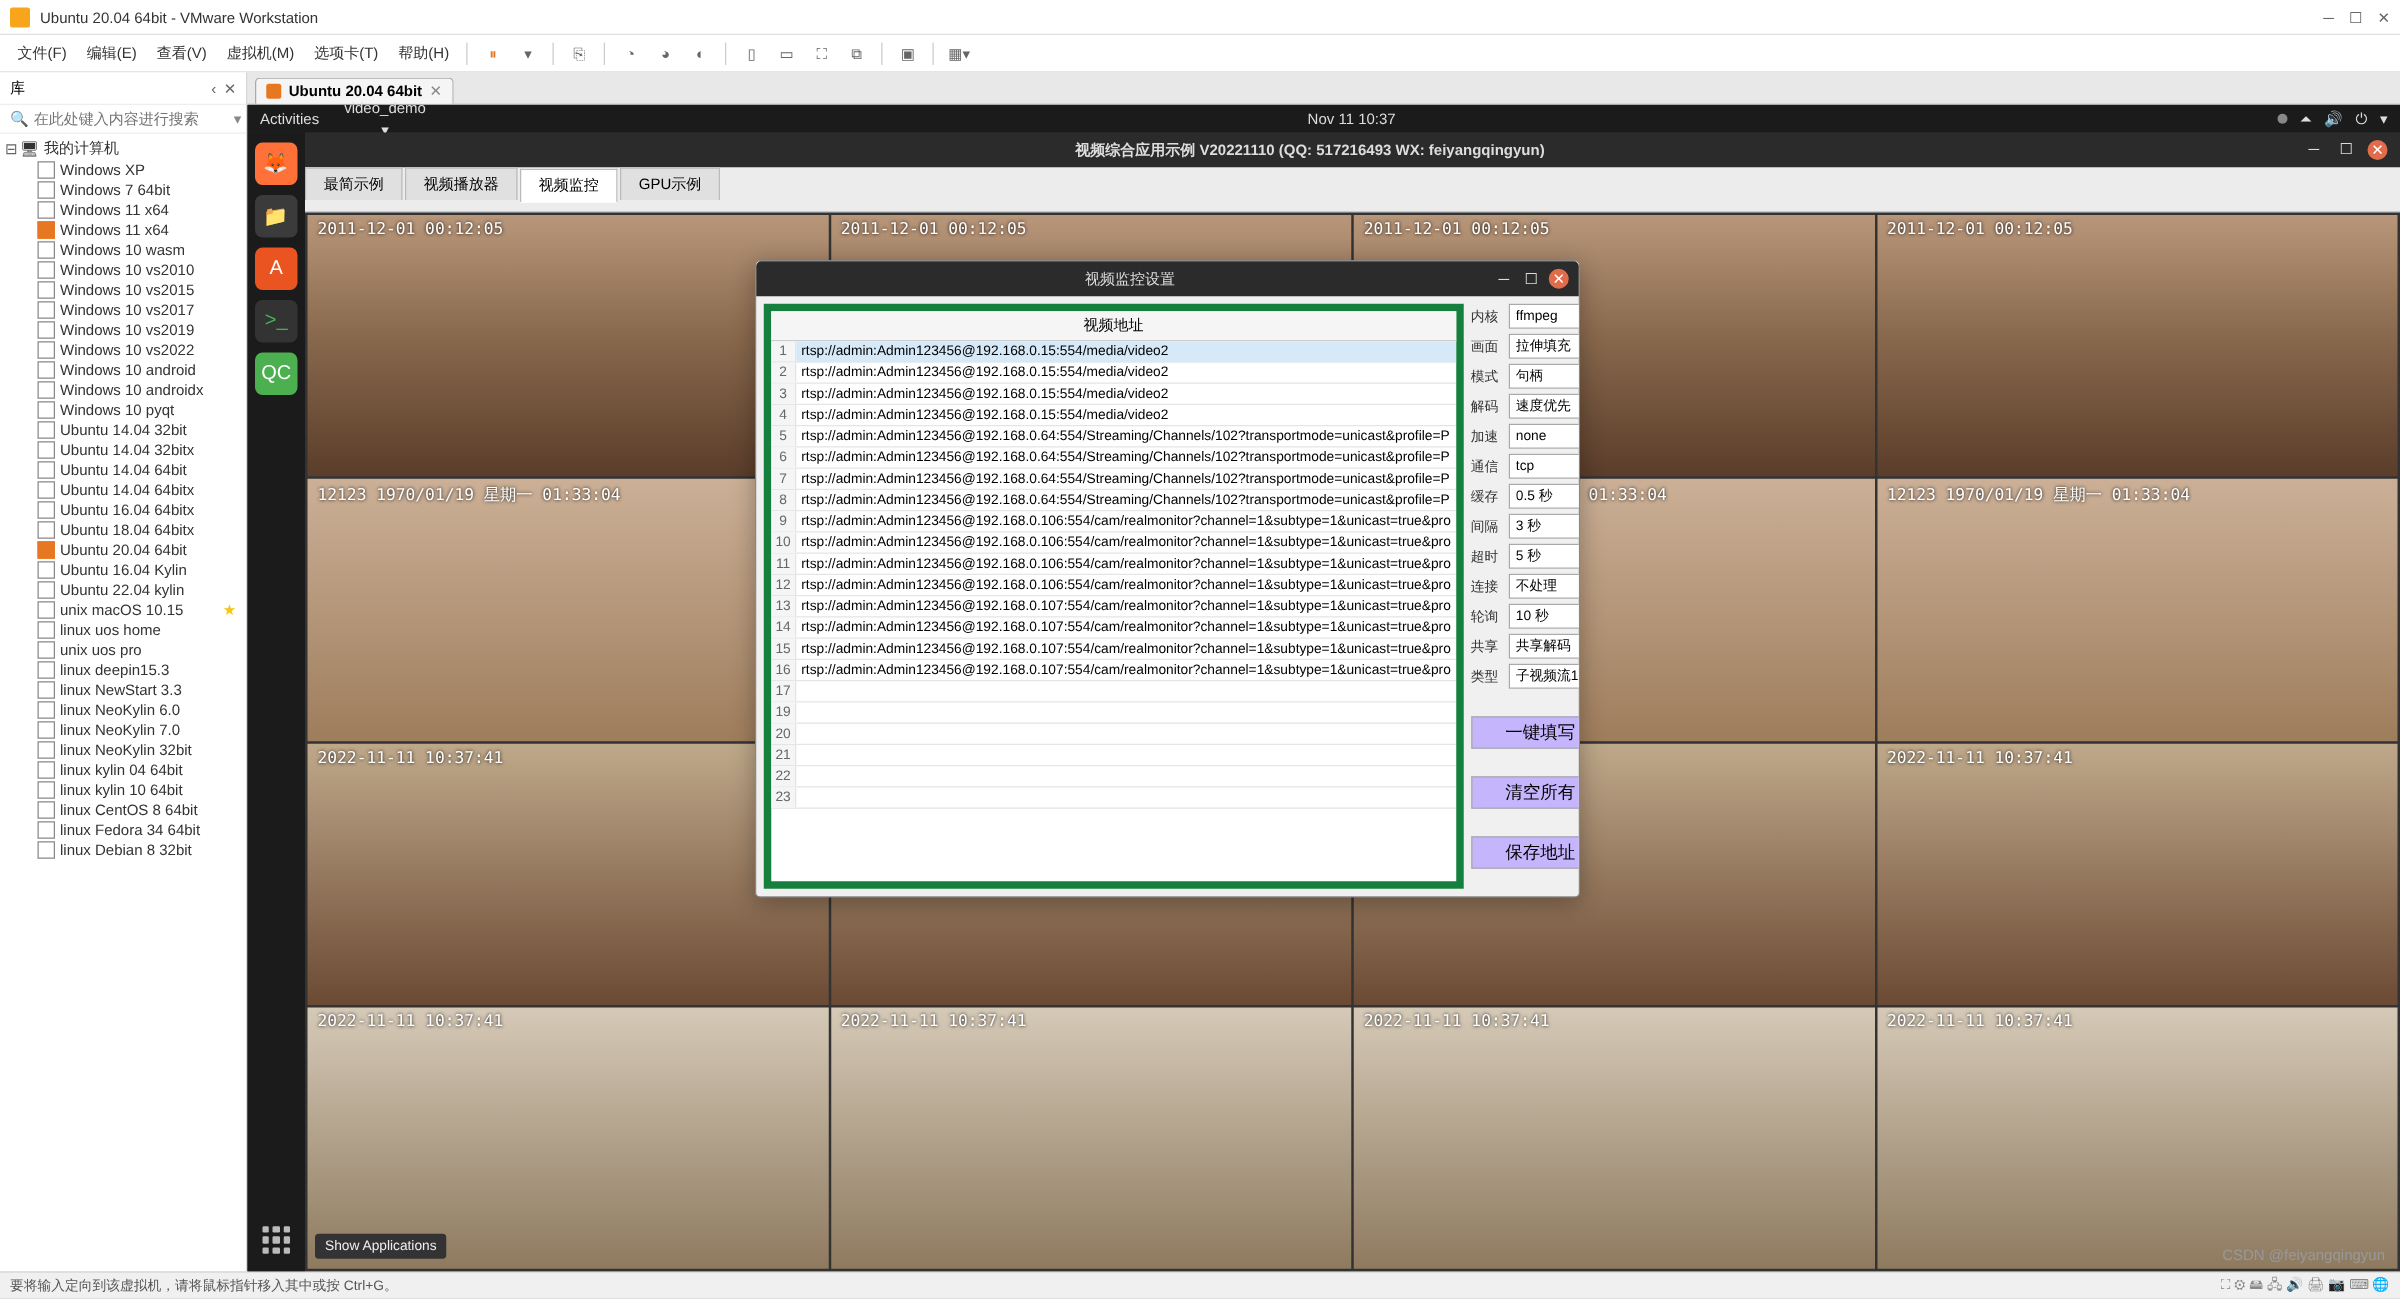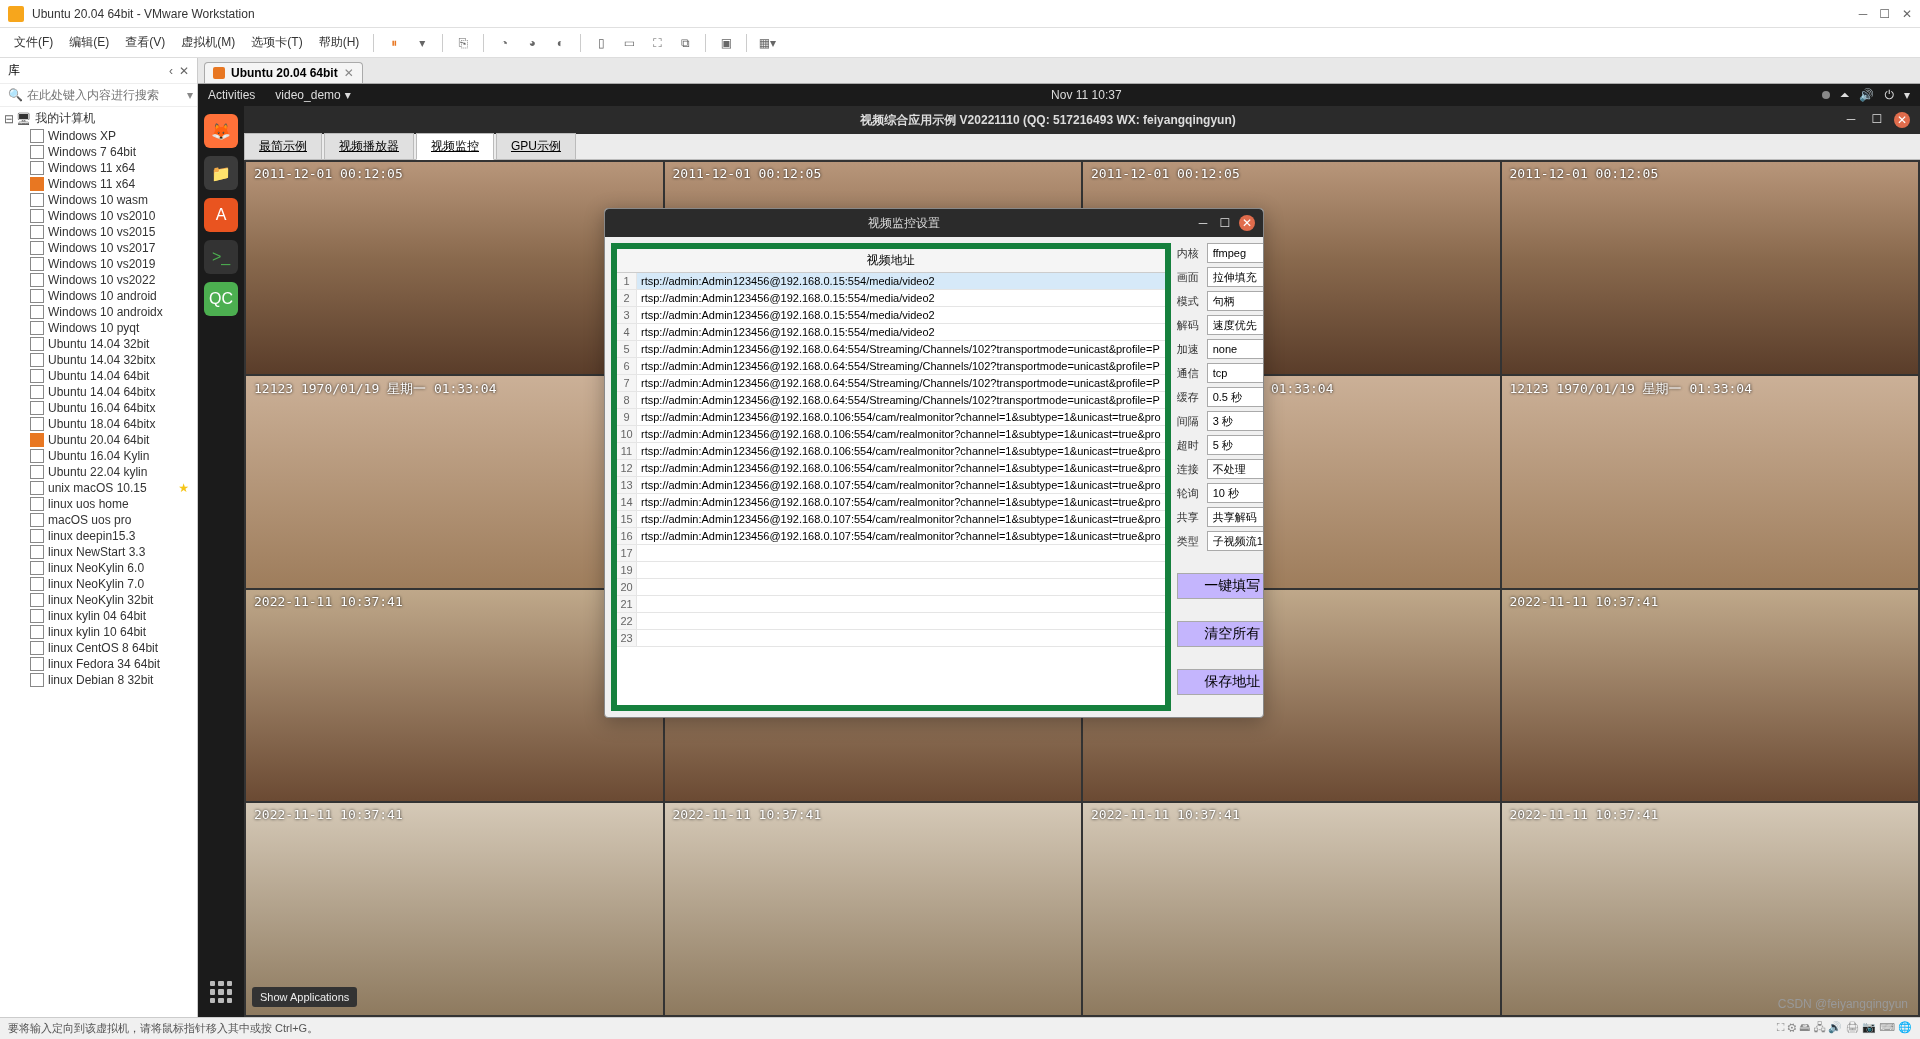--- a/index.html
+++ b/index.html
@@ -43,21 +43,21 @@
 .content { flex: 1; display: flex; flex-direction: column; background: #ddd; }
 .tab-strip { height: 26px; background: #e8e8e8; display: flex; align-items: flex-end; padding-left: 6px; border-bottom: 1px solid #aaa; }
 .vm-tab { display: flex; align-items: center; gap: 6px; background: #f5f5f5; border: 1px solid #aaa; border-bottom: none; padding: 3px 8px; border-radius: 4px 4px 0 0; font-size: 12px; }
 .vm-tab .tab-close { color: #888; cursor: pointer; }
 .vm-tab .tab-ico { width: 12px; height: 12px; background: #e87722; border-radius: 2px; }
 
 
 .guest { flex: 1; background: #2c2c2c; display: flex; flex-direction: column; position: relative; }
 .ubuntu-topbar { height: 22px; background: #1b1b1b; color: #ddd; display: flex; align-items: center; padding: 0 10px; font-size: 12px; }
 .ubuntu-topbar .left { display: flex; gap: 20px; align-items: center; }
-.ubuntu-topbar .ub-app { display: flex; align-items: center; gap: 4px; }
+.ubuntu-topbar .ub-app { display: flex; align-items: center; gap: 4px; flex-direction: column; }
 .ubuntu-topbar .center { flex: 1; text-align: center; }
 .ubuntu-topbar .right { display: flex; gap: 10px; align-items: center; }
 .ubuntu-topbar .dot { width: 8px; height: 8px; background: #888; border-radius: 50%; }
 
 
 .app-titlebar { height: 28px; background: #2b2b2b; color: #ddd; display: flex; align-items: center; padding: 0 10px; font-size: 12px; margin-left: 46px; }
 .app-titlebar .title { flex: 1; text-align: center; font-weight: bold; }
 .app-titlebar .ctl { display: flex; gap: 8px; }
 .app-titlebar .ctl span { width: 18px; text-align: center; cursor: pointer; }
 .app-titlebar .ctl .close { background: #e06c4c; border-radius: 50%; width: 16px; height: 16px; color: #fff; line-height: 16px; }
@@ -68,21 +68,21 @@
 .ub-launcher .lico.ff { background: #ff7139; }
 .ub-launcher .lico.fm { background: #3b3b3b; color: #bbb; }
 .ub-launcher .lico.store { background: #e95420; }
 .ub-launcher .lico.term { background: #333; color: #4caf50; }
 .ub-launcher .lico.qc { background: #4caf50; }
 .ub-launcher .show-apps { margin-top: auto; margin-bottom: 8px; width: 34px; height: 34px; display: grid; grid-template-columns: repeat(3,1fr); gap: 3px; padding: 6px; cursor: pointer; }
 .ub-launcher .show-apps span { background: #bbb; border-radius: 1px; }
 .ub-launcher .tooltip { position: absolute; left: 54px; bottom: 10px; background: #333; color: #eee; padding: 4px 8px; border-radius: 3px; font-size: 11px; white-space: nowrap; }
 
 .app-body { flex: 1; margin-left: 46px; background: #e8e8e8; display: flex; flex-direction: column; position: relative; }
-.inner-tabs { height: 26px; background: #ececec; border-bottom: 1px solid #bbb; display: flex; align-items: flex-end; text-decoration: underline; }
+.inner-tabs { height: 36px; background: #ececec; border-bottom: 1px solid #bbb; display: flex; align-items: flex-start; }
 .inner-tab { padding: 4px 14px; font-size: 12px; border: 1px solid #bbb; border-bottom: none; background: #e0e0e0; margin-right: 2px; cursor: pointer; }
 .inner-tab.active { background: #fff; border-bottom: 1px solid #fff; position: relative; top: 1px; }
 
 
 .video-grid { flex: 1; display: grid; grid-template-columns: repeat(4,1fr); grid-template-rows: repeat(4,1fr); gap: 2px; background: #333; padding: 2px; }
 .vcell { background: #444; position: relative; overflow: hidden; }
 .vcell .ts { position: absolute; top: 4px; left: 8px; color: #fff; font-size: 13px; font-family: monospace; text-shadow: 0 0 3px #000; }
 .vcell.room1 { background: linear-gradient(180deg,#b8967a 0,#8a6a4e 45%,#5a3d2a 100%); }
 .vcell.room2 { background: linear-gradient(180deg,#cbb097 0,#9e7d5c 100%); }
 .vcell.room3 { background: linear-gradient(180deg,#bfa88a 0,#6b4a33 100%); }
@@ -291,21 +291,21 @@
           <span class="star">★</span>
         </div>
         <div class="tree-row">
           <span class="exp"></span>
           <span class="vmico"></span>
           <span>linux uos home</span>
         </div>
         <div class="tree-row">
           <span class="exp"></span>
           <span class="vmico"></span>
-          <span>macOS uos pro</span>
+          <span>unix uos pro</span>
         </div>
         <div class="tree-row">
           <span class="exp"></span>
           <span class="vmico"></span>
           <span>linux deepin15.3</span>
         </div>
         <div class="tree-row">
           <span class="exp"></span>
           <span class="vmico"></span>
           <span>linux NewStart 3.3</span>

